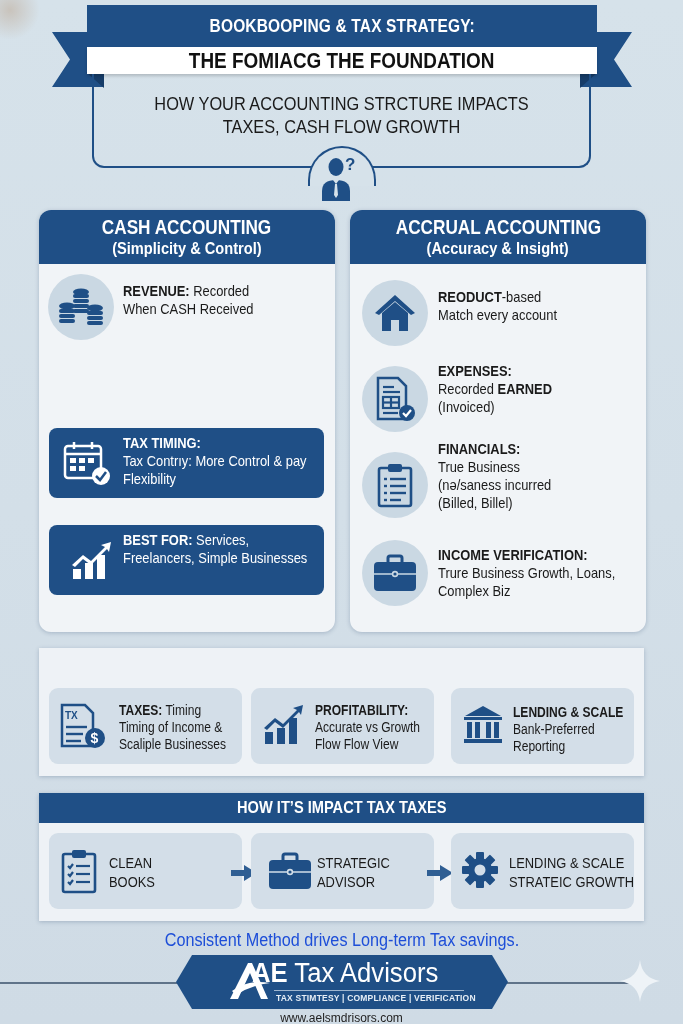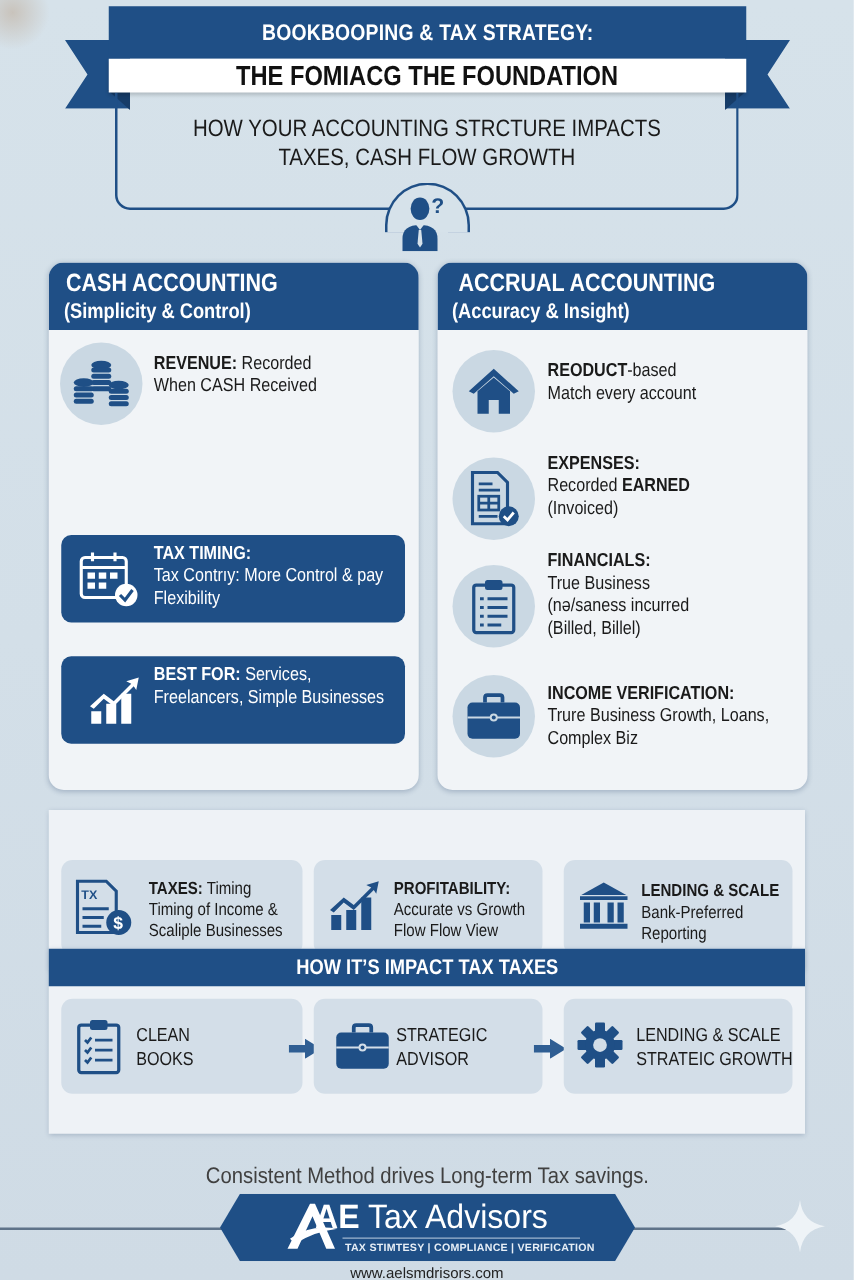--- a/index.html
+++ b/index.html
@@ -48,21 +48,21 @@
 
   
   .card {
     position: absolute; top: 210px; width: 296px; height: 422px;
     background: #f1f4f7; border-radius: 12px; overflow: hidden;
     box-shadow: 0 1px 4px rgba(30,60,100,0.25);
   }
   .card.left { left: 39px; }
   .card.right { left: 350px; }
   .card-head {
-    height: 54px; background: #1f4f86; color:#fff; 
+    height: 54px; background: #1f4f86; color:#fff; text-align:center;
     padding-top: 6px; font-weight: 700;
   }
   .card-head .t1 { font-size: 20px; line-height: 22px; }
   .card-head .t2 { font-size: 17px; line-height: 21px; }
   .card-head div span { display:inline-block; transform: scaleX(0.86); white-space:nowrap; }
 
   .item { position:absolute; left: 0; width: 100%; }
   .circle {
     position:absolute; width: 66px; height: 66px; border-radius: 50%;
     background: #cad8e3; display:flex; align-items:center; justify-content:center;
@@ -91,21 +91,21 @@
   .panel-head span { display:inline-block; transform: scaleX(0.86); white-space:nowrap; }
   .tile {
     position:absolute; top: 40px; height: 76px; background:#d3dee8; border-radius: 9px;
   }
   .tile .item-text { font-size: 14px; line-height: 17px; }
   .arrow { position:absolute; width: 26px; height: 16px; }
 
   
   .tagline {
     position:absolute; left: 0; width: 683px; top: 930px; text-align:center;
-    font-size: 18px; color:#404040;
+    font-size: 18px; color:#1d4ed8;
   }
   .tagline span { display:inline-block; transform: scaleX(0.9); white-space:nowrap; }
   .footer-line { position:absolute; top: 982px; height: 2px; background:#5f7389; }
   .brand-banner {
     position:absolute; left: 176px; top: 955px; width: 332px; height: 54px; background:#1f4f86;
     clip-path: polygon(16px 0, calc(100% - 16px) 0, 100% 50%, calc(100% - 16px) 100%, 16px 100%, 0 50%);
   }
   .brand-name {
     position:absolute; left: 252px; top: 958px; color:#fff; font-size: 27px; white-space:nowrap;
     transform: scaleX(0.95); transform-origin:left top;
@@ -366,21 +366,21 @@
       </g>
     </svg>
     <div class="item-text" style="left:62px;top:16px">
       <b>LENDING &amp; SCALE</b><br>
       <span>Bank-Preferred</span><br>
       <span>Reporting</span>
     </div>
   </div>
 </section>
 
-<section class="panel" style="top:759px;height:148px">
+<section class="panel" style="top:793px;height:128px">
   <div class="panel-head">
     <span>HOW IT’S IMPACT TAX TAXES</span>
   </div>
 
   <div class="tile" style="left:10px;width:193px">
     <svg style="position:absolute;left:12px;top:14px" width="36" height="48" viewBox="0 0 36 48">
       <rect x="2" y="7" width="32" height="38" rx="2" fill="none" stroke="#1f4f86" stroke-width="2.6"></rect>
       <rect x="11" y="3" width="14" height="8" rx="2" fill="#1f4f86"></rect>
       <g stroke="#1f4f86" stroke-width="2.2" fill="none">
         <path d="M7 19 L9 21 L12 17"></path>

